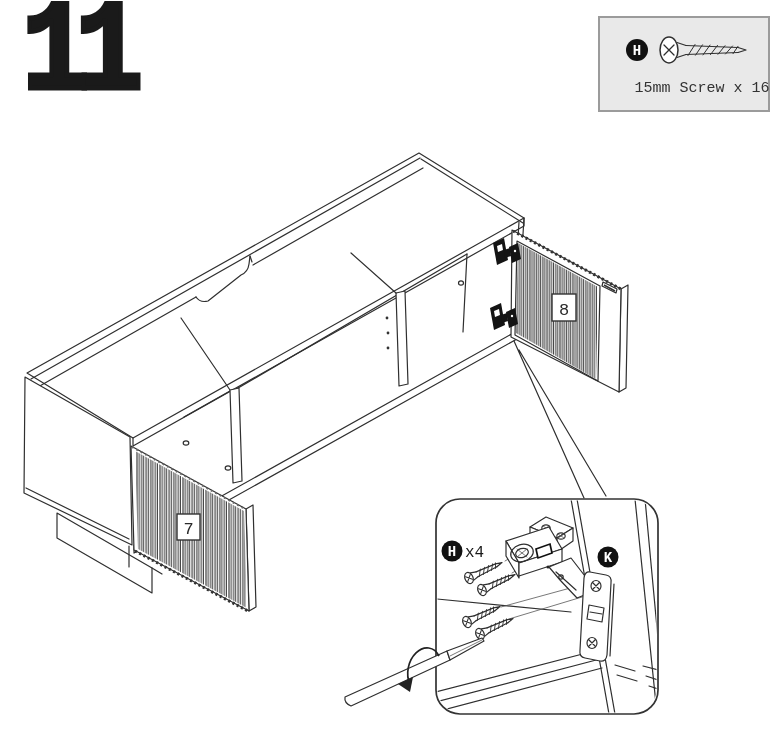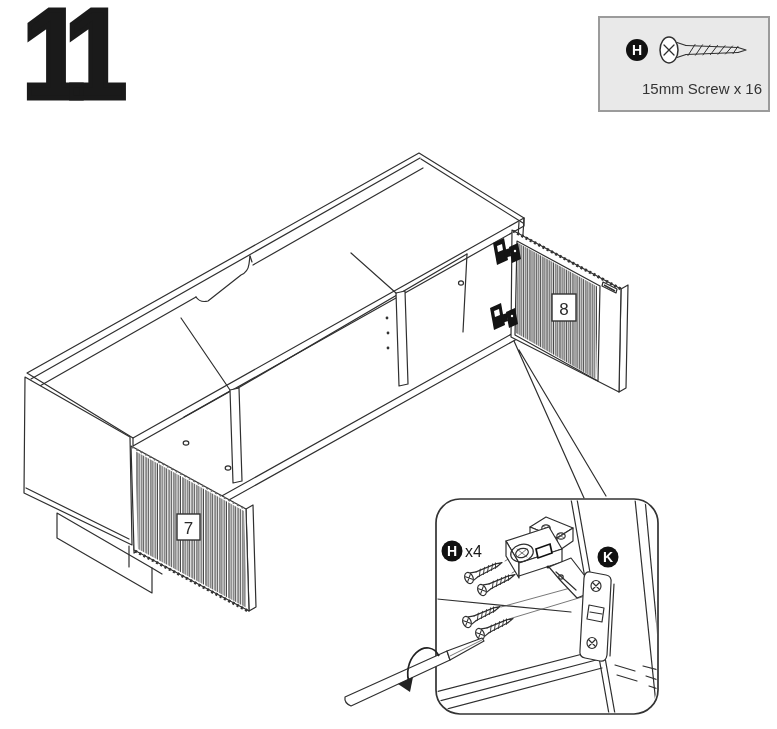--- a/index.html
+++ b/index.html
@@ -1,17 +1,17 @@
 <!DOCTYPE html>
 <html><head>
 <meta charset="utf-8">
 <style>
   html,body{margin:0;padding:0;background:#ffffff;}
   .page{position:relative;width:777px;height:729px;background:#ffffff;overflow:hidden;
-        font-family:Liberation Sans, sans-serif;}
+        font-family:Liberation Mono, monospace;}
   .step-number{position:absolute;left:22px;top:-16px;font-size:128px;font-weight:bold;
         color:#1a1a1a;-webkit-text-stroke:5px #1a1a1a;letter-spacing:-16px;line-height:1.1;
         transform:scaleX(.88);transform-origin:left top;}
   .hardware-box{position:absolute;left:598px;top:16px;width:168px;height:92px;
         background:#e9e9e9;border:2px solid #9b9b9b;display:flex;flex-direction:column;
         align-items:center;}
   .hardware-box svg{display:block;margin-top:6px;}
   .hardware-label{font-size:15px;color:#333;margin-top:4px;white-space:nowrap;margin-left:36px;}
   .diagram-svg{position:absolute;left:0;top:0;}
   .ln{fill:none;stroke:#2f2f2f;stroke-width:1.2;stroke-linecap:round;stroke-linejoin:round;}

